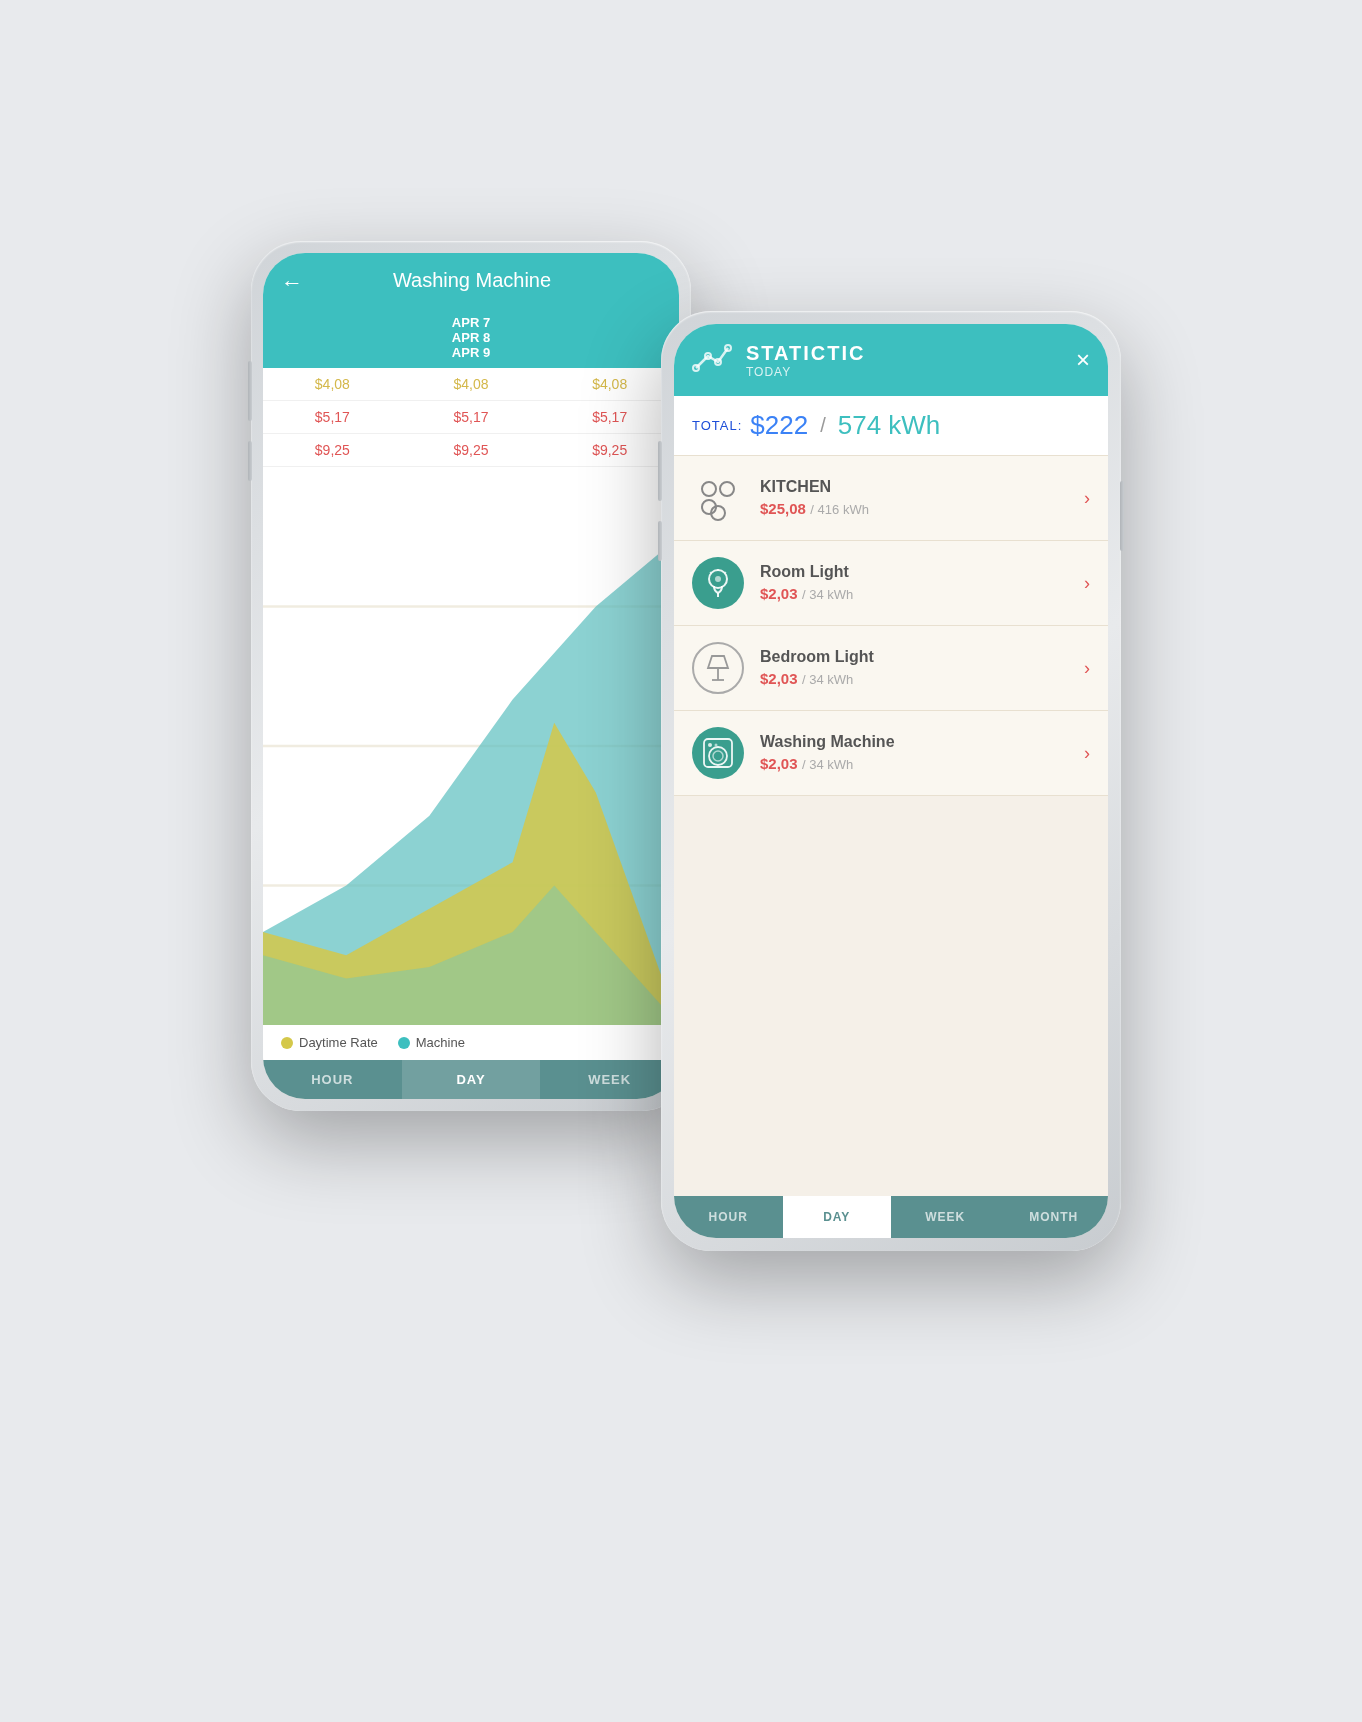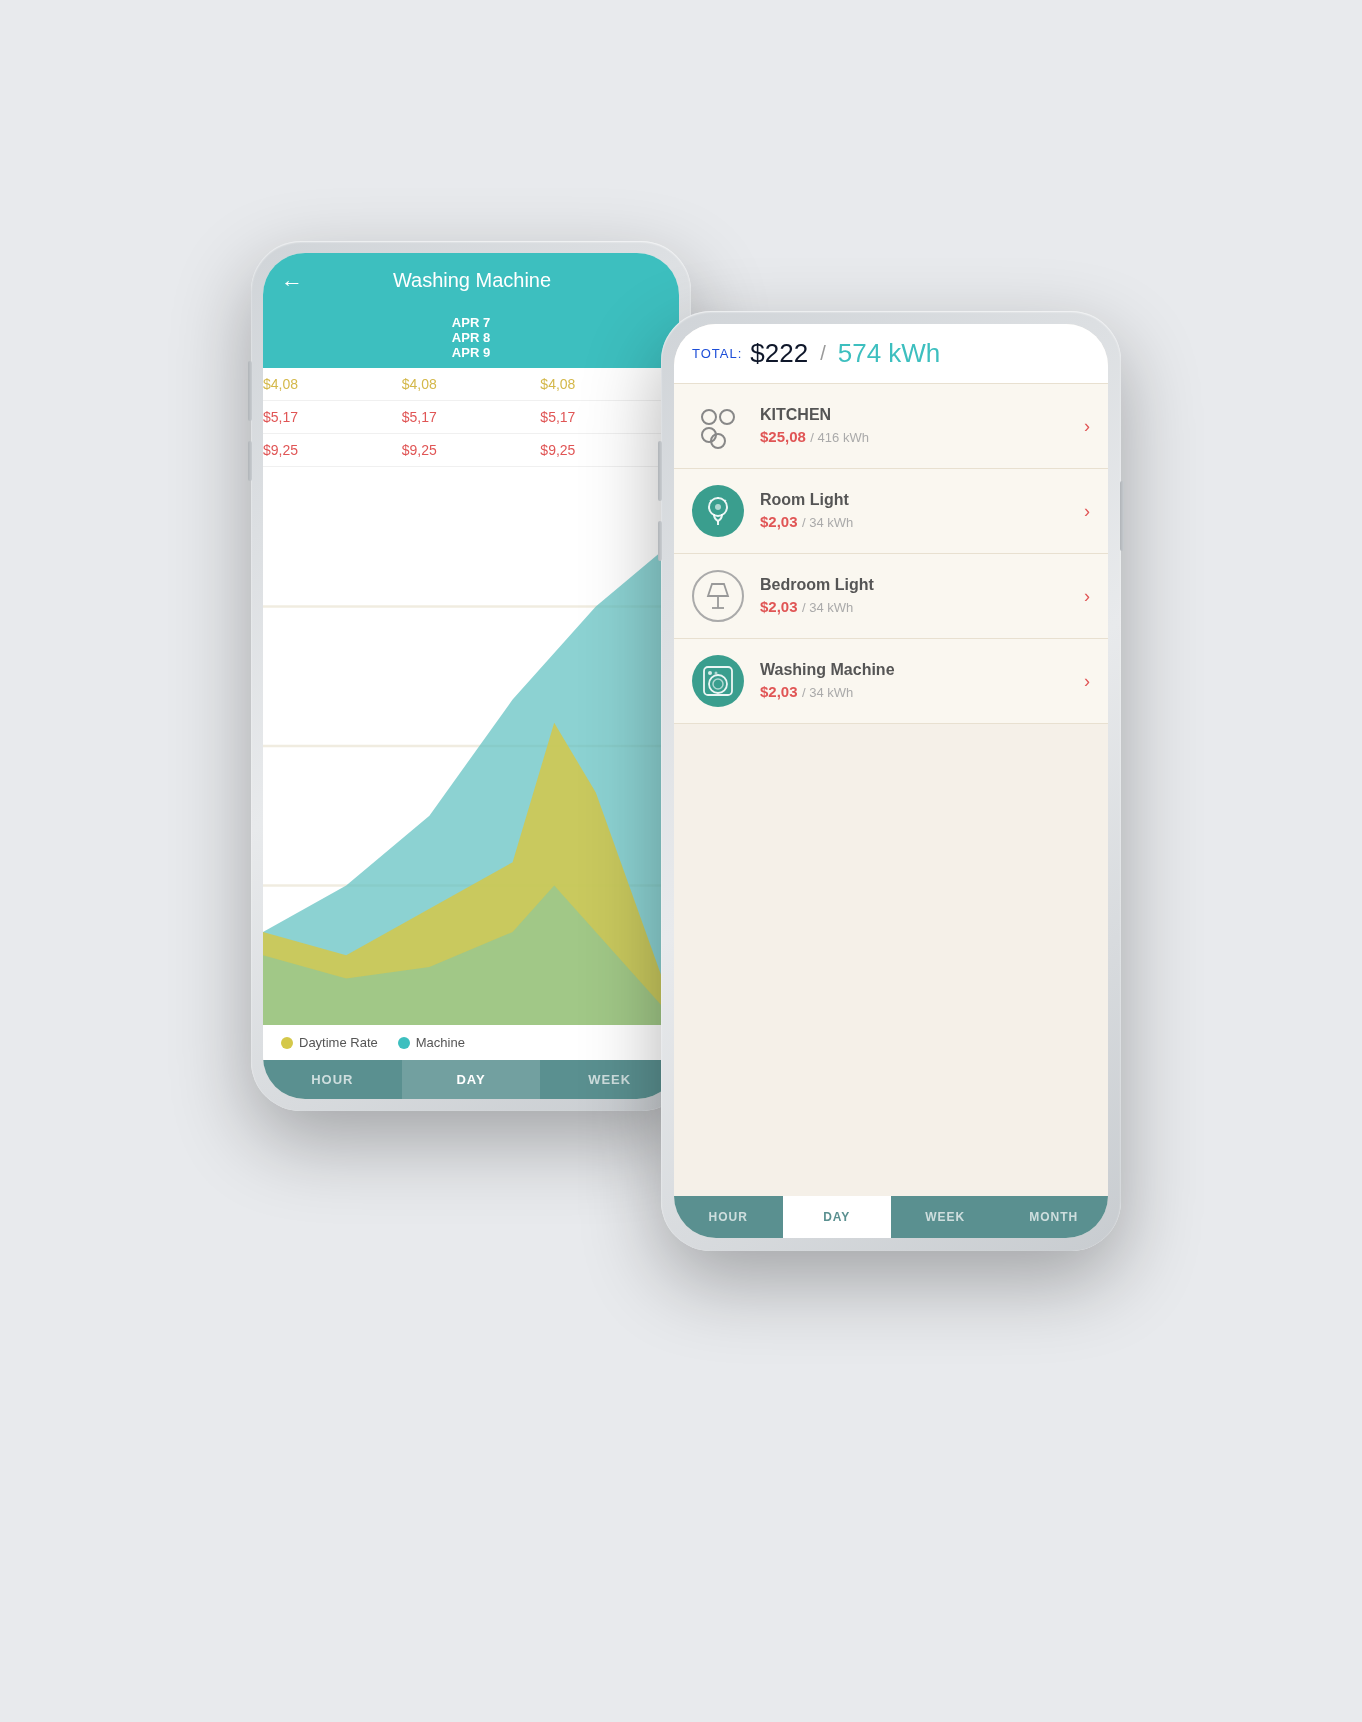--- a/index.html
+++ b/index.html
@@ -177,21 +177,21 @@
       font-weight: 700;
     }
 
     .table-row {
       display: flex;
       border-bottom: 1px solid #f0f0f0;
     }
 
     .table-cell {
       flex: 1;
-      text-align: left;
+      text-align: center;
       padding: 8px 0;
       font-size: 14px;
     }
 
     .cell-red { color: #e05555; }
     .cell-yellow { color: #d4b84a; }
 
     
     .chart-area {
       flex: 1;
@@ -298,21 +298,21 @@
       border-bottom: 1px solid #e8e0d0;
     }
 
     .stat-total-label {
       color: #1d4ed8;
       font-size: 13px;
       letter-spacing: 1px;
     }
 
     .stat-total-amount {
-      color: #0f172a;
+      color: #3b82f6;
       font-size: 26px;
       font-weight: 300;
     }
 
     .stat-total-sep {
       color: #999;
       font-size: 20px;
       margin: 0 4px;
     }
 
@@ -500,20 +500,36 @@
     <div class="phone-btn-side" style="width:4px;height:40px;top:210px;left:-3px;"></div>
     <div class="phone-btn-side" style="width:4px;height:70px;top:170px;right:-3px;"></div>
 
     <div class="phone-speaker"></div>
     <div class="phone-camera"></div>
     <div class="phone-home-btn"></div>
 
     <div class="phone-inner">
       <div class="app-screen">
 
+        <div class="stat-header">
+          <div class="stat-icon">
+            <svg width="40" height="36" viewBox="0 0 40 36">
+              <polyline points="4,28 16,16 26,22 36,8" fill="none" stroke="rgba(255,255,255,0.8)" stroke-width="2.5" stroke-linejoin="round"></polyline>
+              <circle cx="4" cy="28" r="3" fill="none" stroke="rgba(255,255,255,0.8)" stroke-width="2"></circle>
+              <circle cx="16" cy="16" r="3" fill="none" stroke="rgba(255,255,255,0.8)" stroke-width="2"></circle>
+              <circle cx="26" cy="22" r="3" fill="none" stroke="rgba(255,255,255,0.8)" stroke-width="2"></circle>
+              <circle cx="36" cy="8" r="3" fill="none" stroke="rgba(255,255,255,0.8)" stroke-width="2"></circle>
+            </svg>
+          </div>
+          <div class="stat-header-text">
+            <div class="stat-title">STATICTIC</div>
+            <div class="stat-subtitle">TODAY</div>
+          </div>
+          <span class="stat-close">×</span>
+        </div>
 
         <div class="stat-total">
           <span class="stat-total-label">TOTAL:</span>
           <span class="stat-total-amount">$222</span>
           <span class="stat-total-sep">/</span>
           <span class="stat-total-kwh">574 kWh</span>
         </div>
 
         <div class="stat-list">
 

